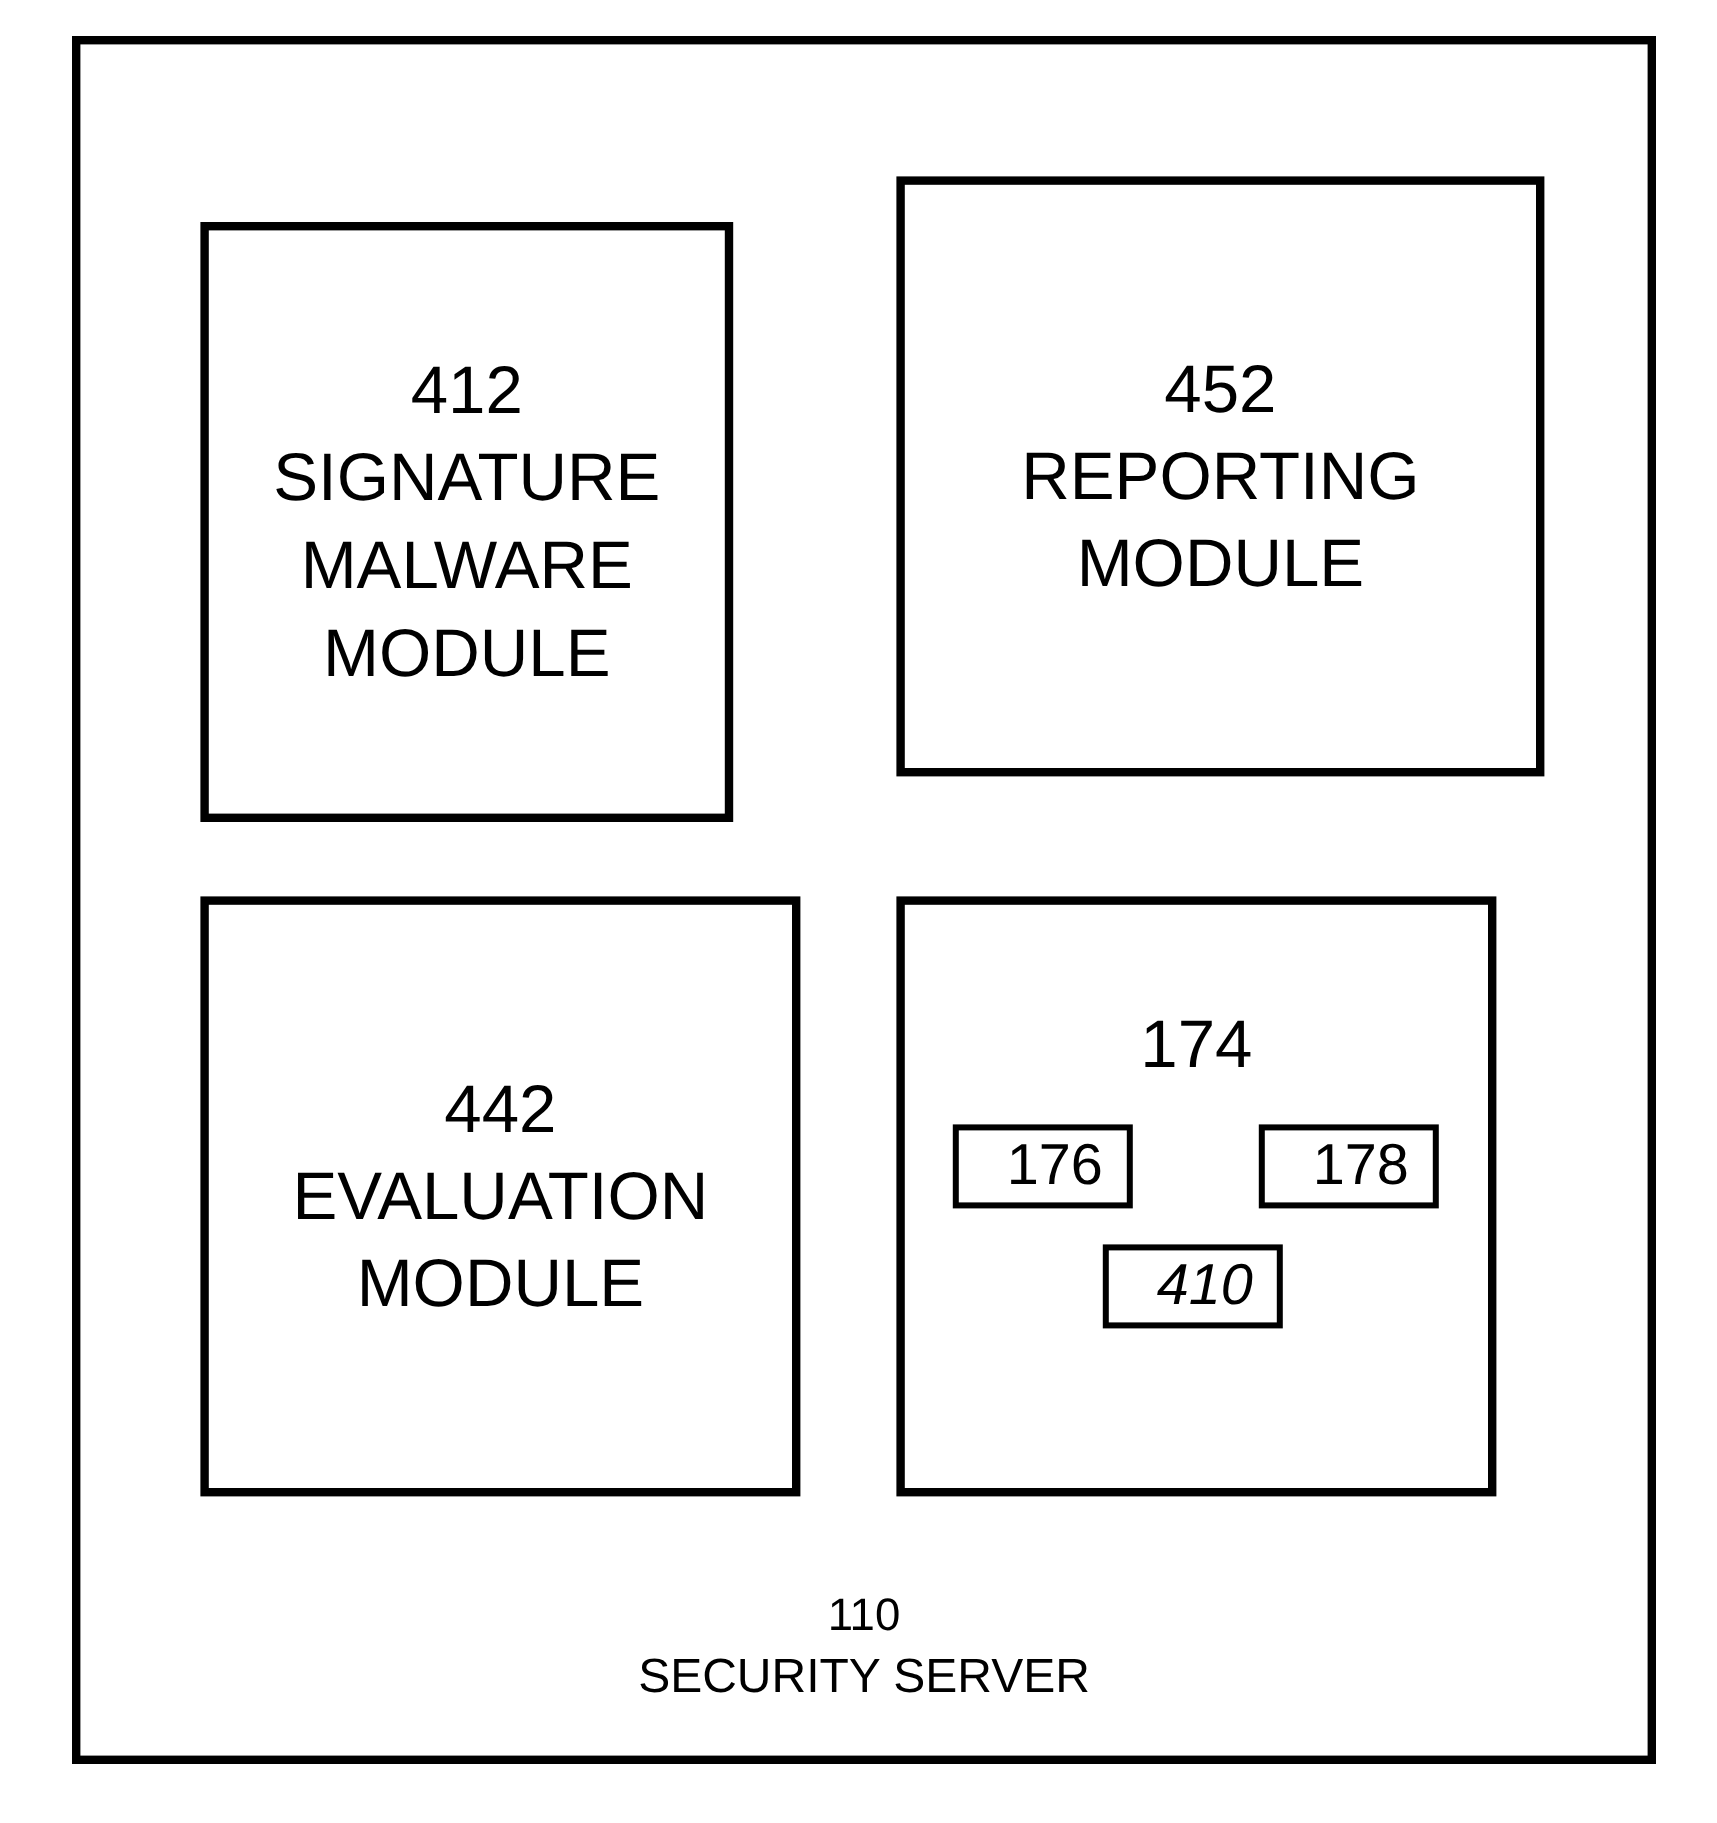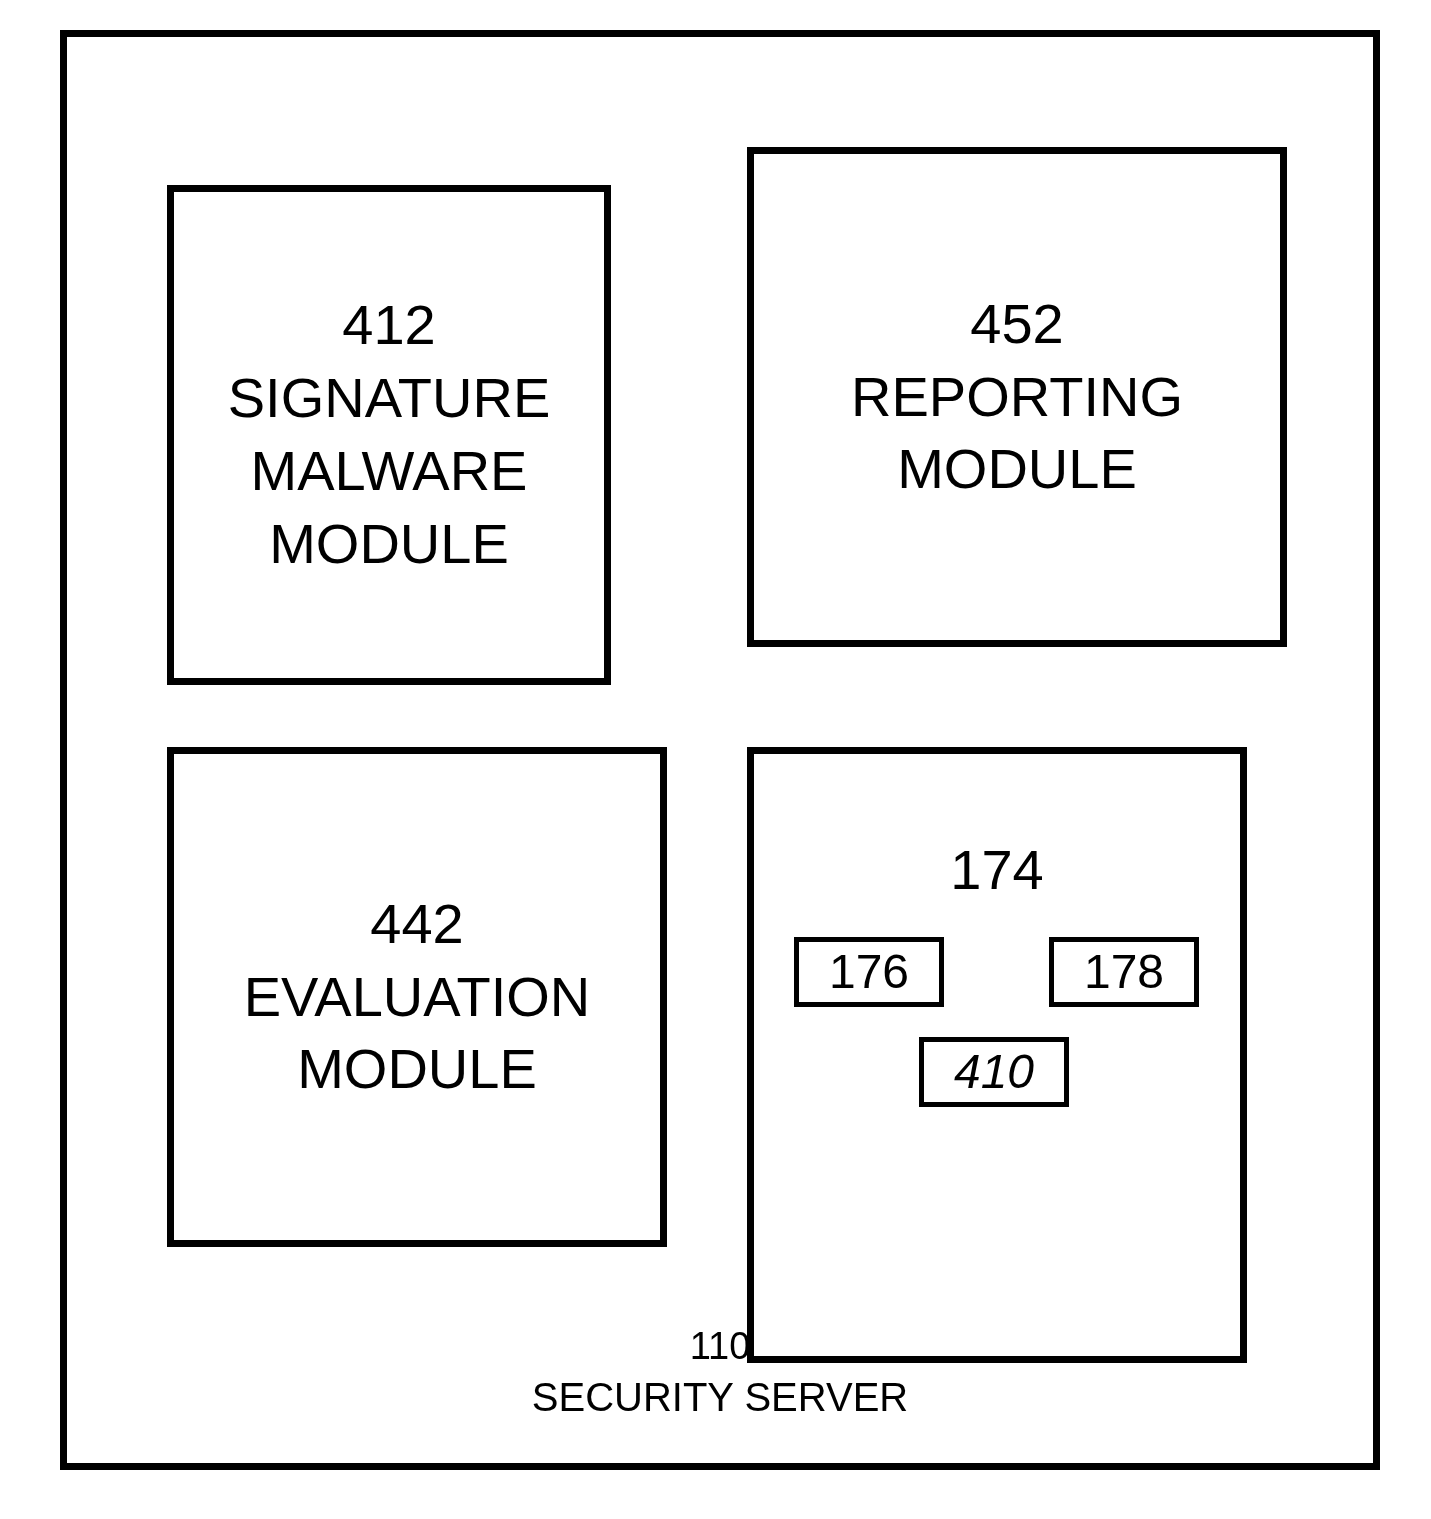--- a/index.html
+++ b/index.html
@@ -56,21 +56,21 @@
     .module-box.bottom-left {
       left: 0;
       top: 600px;
       width: 500px;
       height: 500px;
     }
     .module-box.bottom-right {
       left: 580px;
       top: 600px;
       width: 500px;
-      height: 616px;
+      height: 500px;
       justify-content: flex-start;
       padding-top: 80px;
     }
     .module-number {
       font-size: 56px;
       font-weight: normal;
       color: #000;
       line-height: 1.3;
     }
     .module-label {
@@ -83,21 +83,21 @@
       position: relative;
       width: 100%;
       margin-top: 30px;
     }
     .db-small-box {
       position: absolute;
       border: 5px solid #000;
       background: #fff;
       display: flex;
       align-items: center;
-      justify-content: center;
+      justify-content: flex-end;
       font-size: 48px;
       color: #000;
       padding: 8px 20px;
     }
     .db-small-box.box-176 {
       left: 40px;
       top: 0;
       width: 150px;
       height: 70px;
     }

